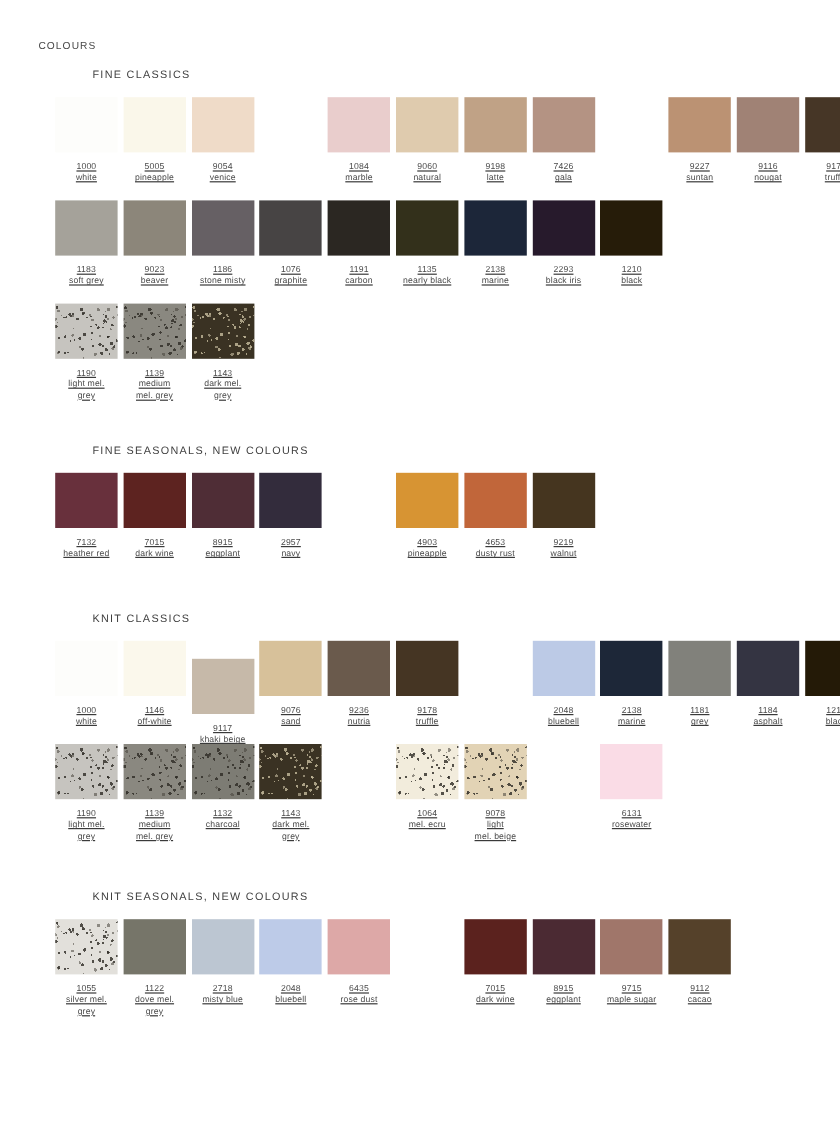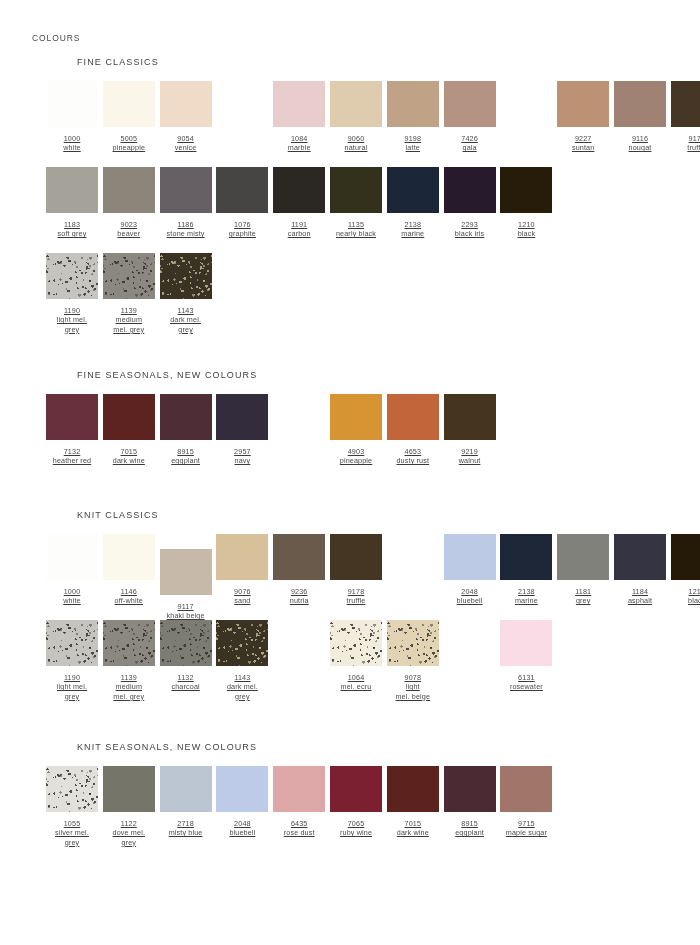--- a/index.html
+++ b/index.html
@@ -471,27 +471,20 @@
               <span class="name">bluebell</span>
             </div>
           </div>
           <div class="cell" style="left: 227.2px;">
             <div class="swatch" style="background-color: rgb(221, 168, 167);"></div>
             <div class="labels">
               <span class="code">6435</span>
               <span class="name">rose dust</span>
             </div>
           </div>
-          <div class="cell" style="left: 284px;">
-            <div class="swatch" style="background-color: rgb(123, 32, 48);"></div>
-            <div class="labels">
-              <span class="code">7065</span>
-              <span class="name">ruby wine</span>
-            </div>
-          </div>
           <div class="cell" style="left: 340.8px;">
             <div class="swatch" style="background-color: rgb(91, 34, 30);"></div>
             <div class="labels">
               <span class="code">7015</span>
               <span class="name">dark wine</span>
             </div>
           </div>
           <div class="cell" style="left: 397.6px;">
             <div class="swatch" style="background-color: rgb(75, 42, 51);"></div>
             <div class="labels">
@@ -499,17 +492,24 @@
               <span class="name">eggplant</span>
             </div>
           </div>
           <div class="cell" style="left: 454.4px;">
             <div class="swatch" style="background-color: rgb(160, 118, 106);"></div>
             <div class="labels">
               <span class="code">9715</span>
               <span class="name">maple sugar</span>
             </div>
           </div>
+          <div class="cell" style="left: 511.2px;">
+            <div class="swatch" style="background-color: rgb(85, 65, 42);"></div>
+            <div class="labels">
+              <span class="code">9112</span>
+              <span class="name">cacao</span>
+            </div>
+          </div>
         </div>
       </div>
     </div>
 
 </div>
 
 </body></html>

